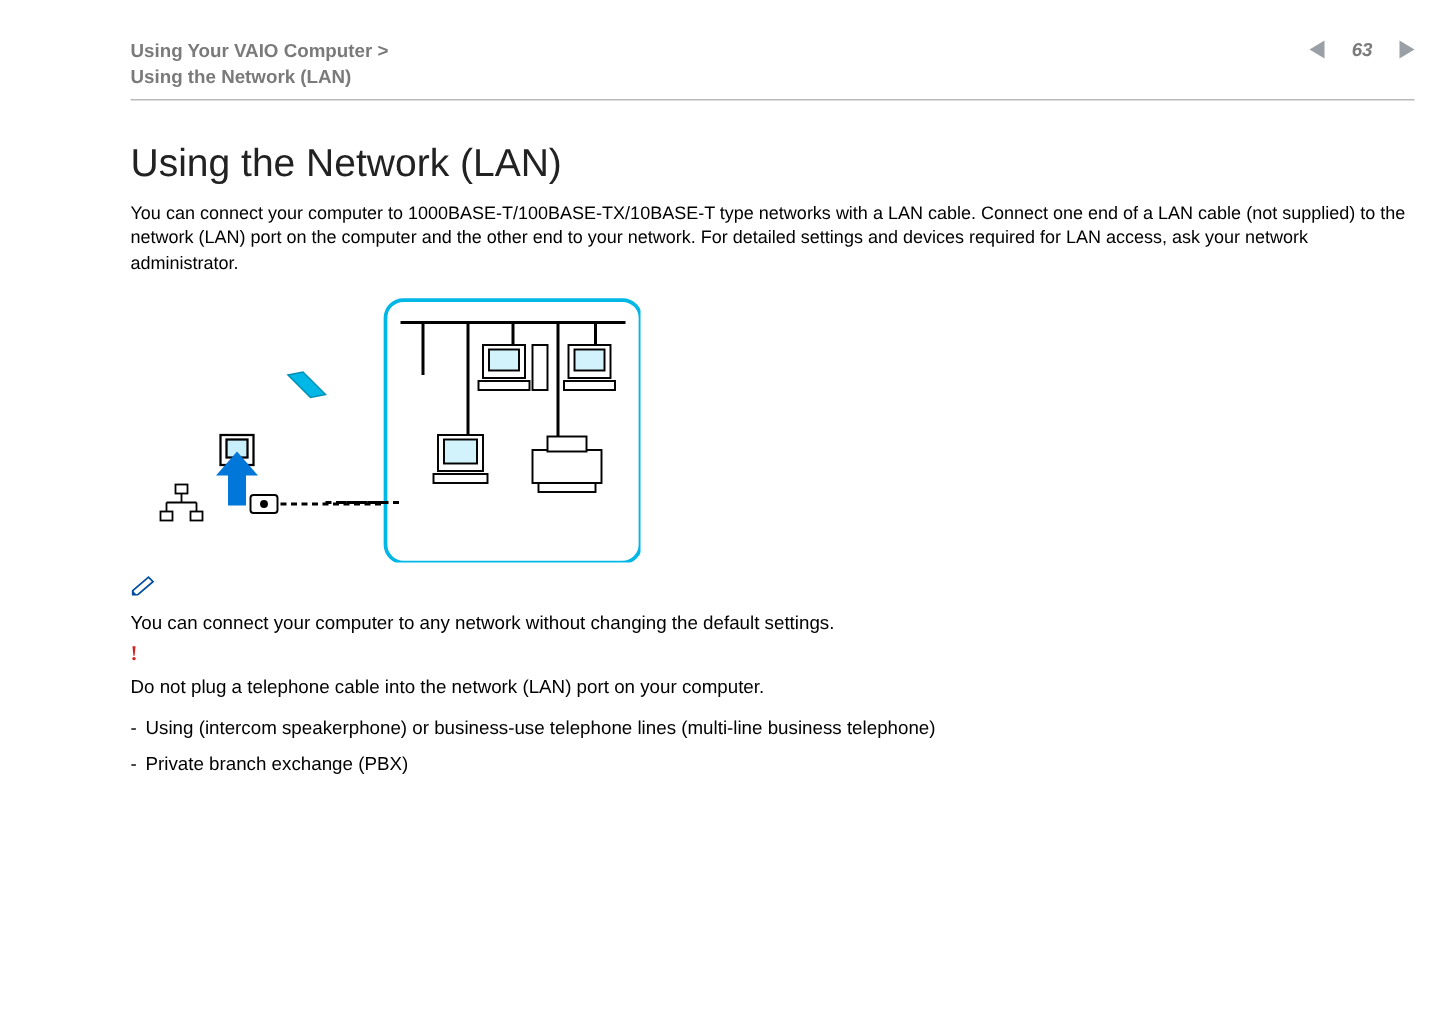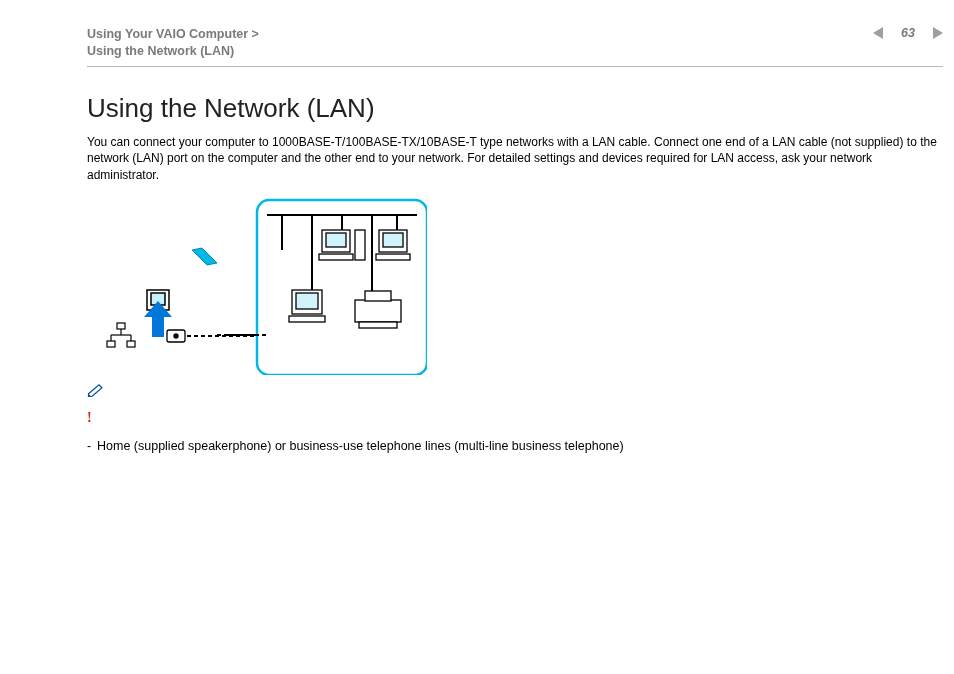--- a/index.html
+++ b/index.html
@@ -199,24 +199,27 @@
       </svg>
     </div>
 
     <div class="note-block">
       <span class="note-icon">
         <svg viewBox="0 0 24 18">
             <path d="M2 14 L16 2 L20 6 L6 18 L2 18 Z" fill="none" stroke="#004e9e" stroke-width="1.6"></path>
             <path d="M2 18 L2 14 L6 18 Z" fill="#004e9e"></path>
           </svg>
       </span>
+      <p>You can connect your computer to any network without changing the default settings.</p>
     </div>
 
     <div class="warn-block">
       <span class="warn-icon">!</span>
+      <p>Do not plug a telephone cable into the network (LAN) port on your computer.</p>
     </div>
 
     <div class="bullets">
-      <div class="row"><span class="dash">-</span><span>Home (supplied speakerphone) or business-use telephone lines (multi-line business telephone)</span></div>
+      <div class="row"><span class="dash">-</span><span>Using (intercom speakerphone) or business-use telephone lines (multi-line business telephone)</span></div>
+      <div class="row"><span class="dash">-</span><span>Private branch exchange (PBX)</span></div>
     </div>
 
   </div>
 </div>
 
 </body></html>

